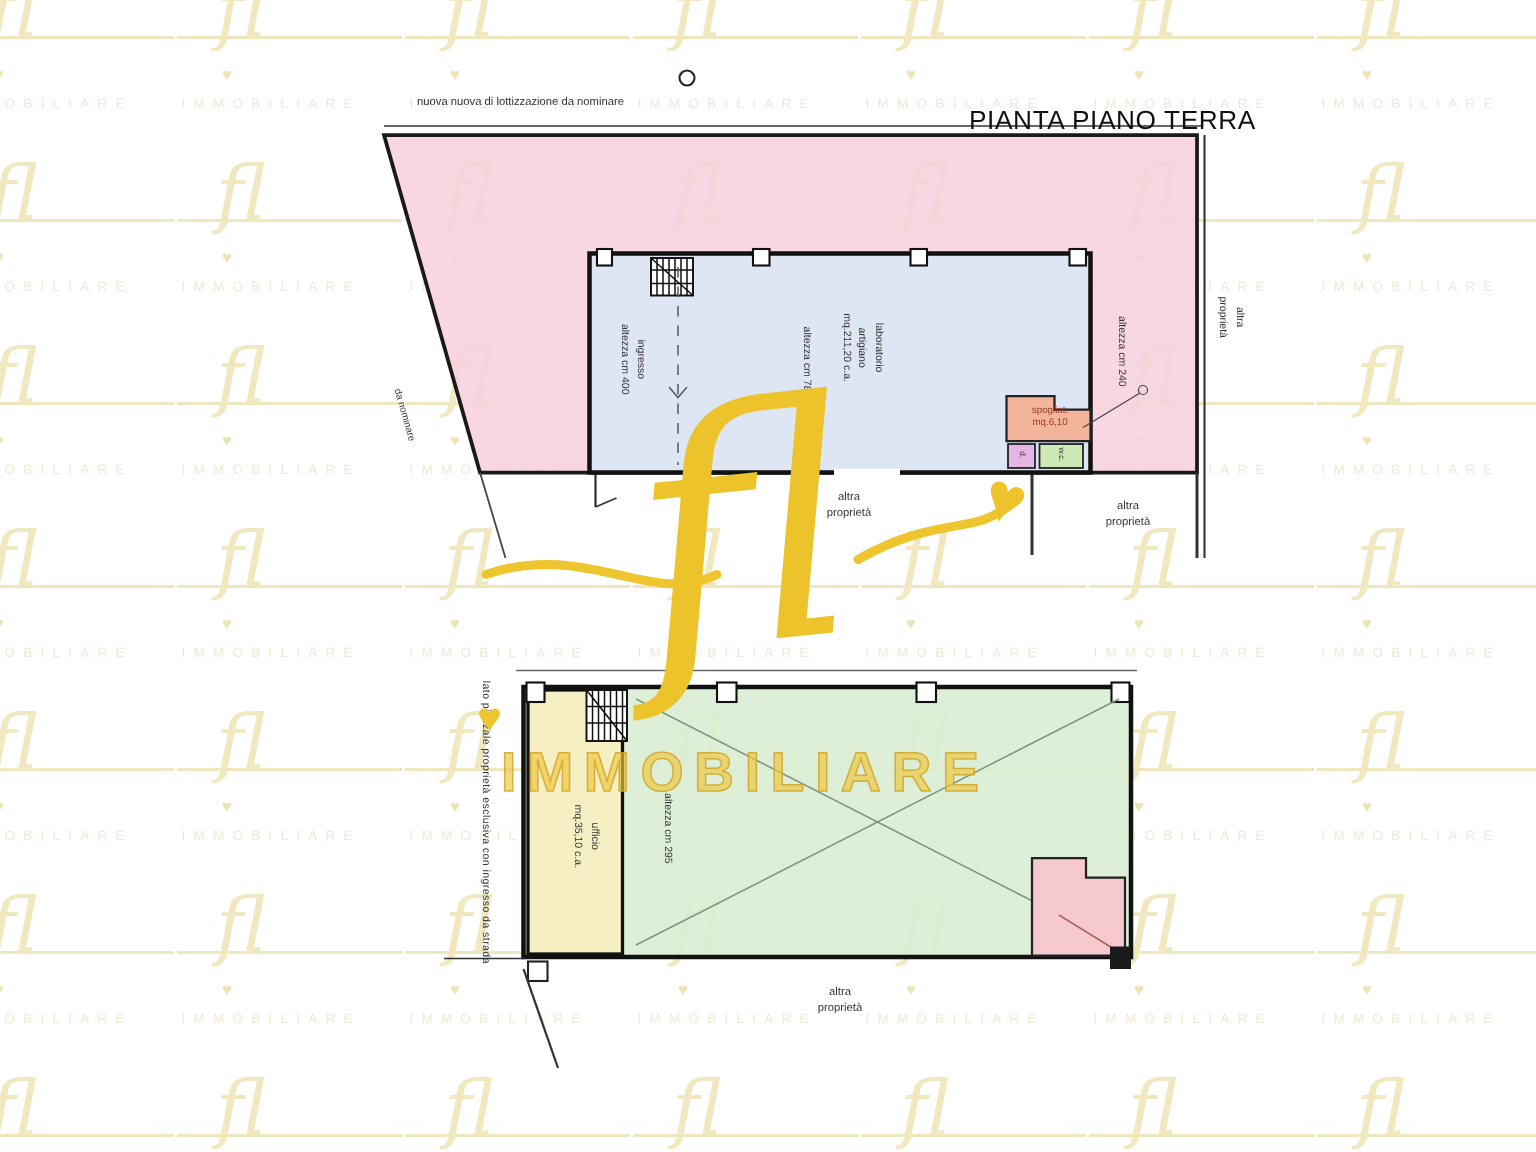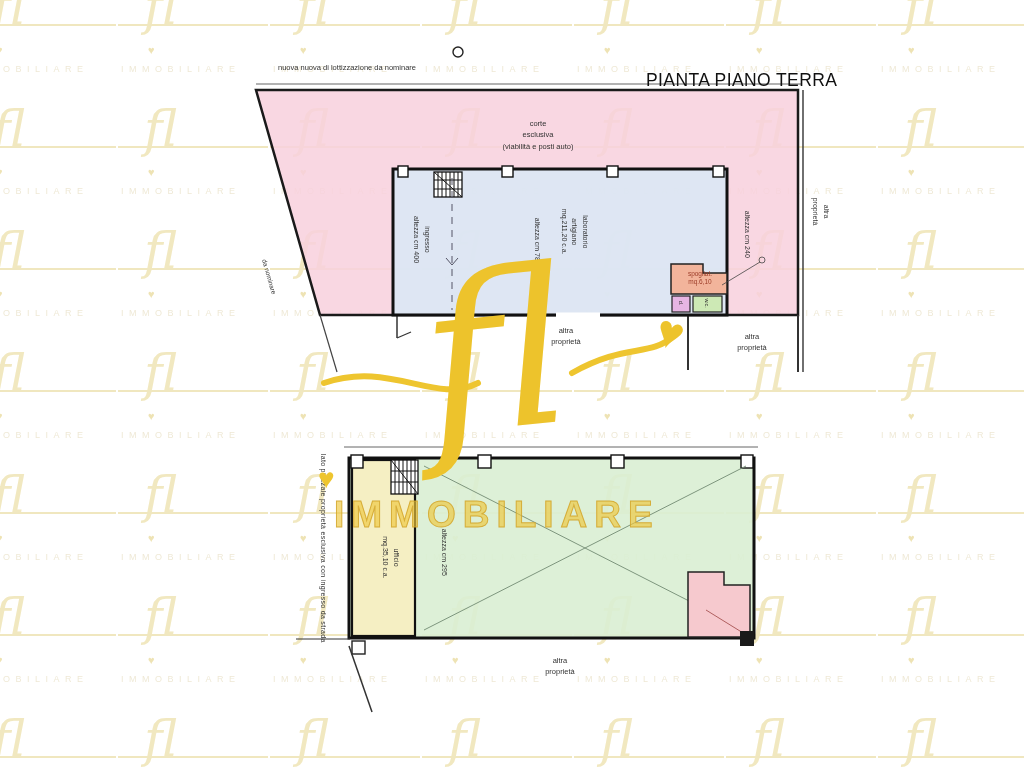--- a/index.html
+++ b/index.html
@@ -380,23 +380,20 @@
       <rect x="740" y="631" width="14" height="15" fill="#1a1a1a"></rect>
 
       <rect x="352" y="641" width="13" height="13" fill="none" stroke="#222" stroke-width="1.4"></rect>
       <line x1="349" y1="646" x2="372" y2="712" stroke="#333" stroke-width="1.5"></line>
       <line x1="296" y1="639" x2="350" y2="639" stroke="#333" stroke-width="1"></line>
     </g>
   </svg>
 
   <div class="lbl f75" style="left:278px;top:62px;white-space:nowrap;">nuova nuova di lottizzazione da nominare</div>
   <div class="title" style="left:646px;top:70px;">PIANTA PIANO TERRA</div>
-  <div class="lbl f75" style="left:448px;top:118px;width:180px;">corte
-esclusiva
-(viabilità e posti auto)</div>
   <div class="lbl f7 rot90" style="left:376px;top:229px;width:90px;">ingresso
 altezza cm 400</div>
   <div class="lbl f7 rot90" style="left:492px;top:236px;width:90px;">altezza cm 780</div>
   <div class="lbl f7 rot90" style="left:526px;top:216px;width:96px;">laboratorio
 artigiano
 mq.211,20 c.a.</div>
   <div class="lbl f65 spog" style="left:672px;top:270px;width:56px;">spogliat.
 mq.6,10</div>
   <div class="lbl f55 rot90" style="left:671px;top:299px;width:20px;">d.</div>
   <div class="lbl f55 rot90" style="left:695px;top:299px;width:24px;">w.c.</div>

